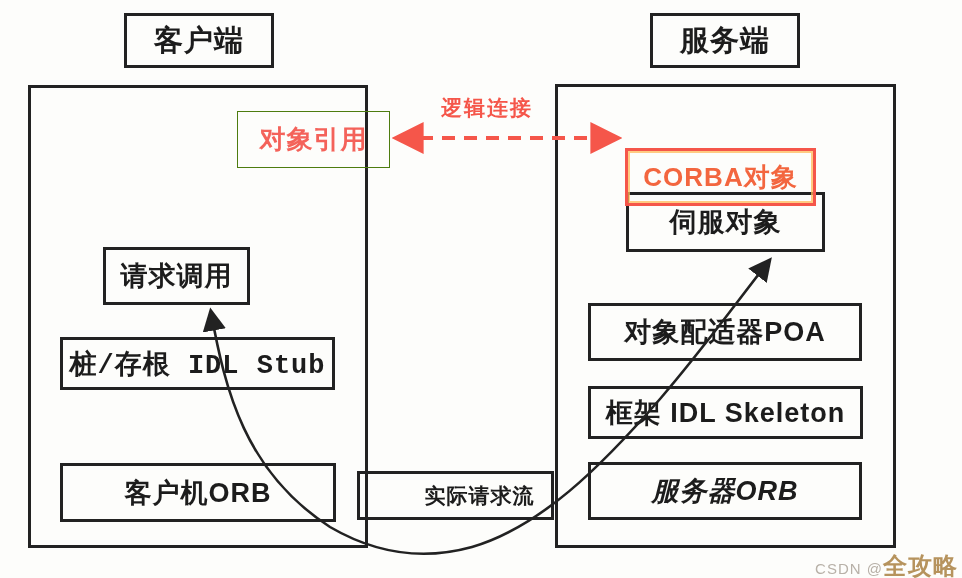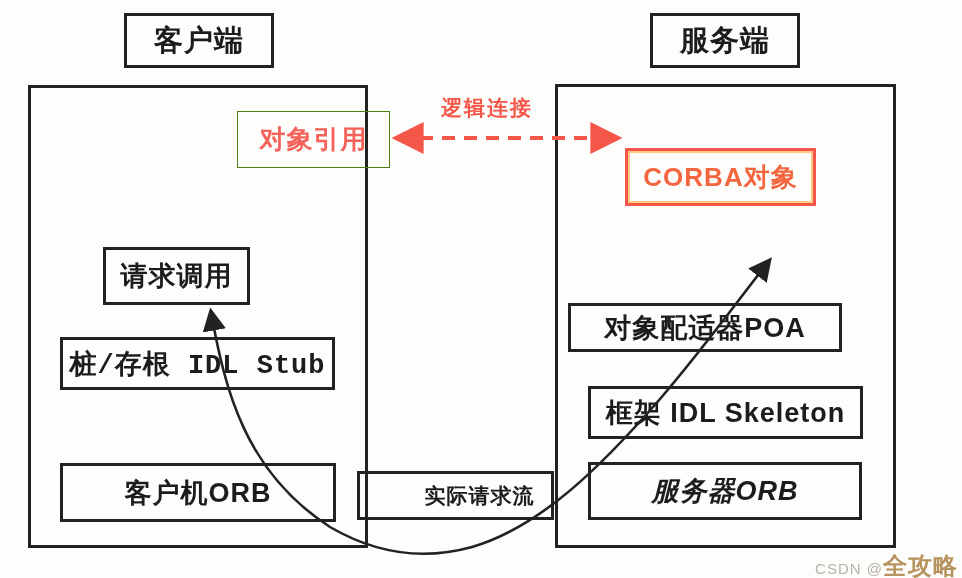--- a/index.html
+++ b/index.html
@@ -101,21 +101,24 @@
   <div class="box inner-box" style="left:103px;top:247px;width:147px;height:58px;justify-content:center;">
     <span>请求调用</span>
   </div>
   <div class="box inner-box" style="left:60px;top:337px;width:275px;height:53px;font-family:Liberation Mono, monospace;">
     <span>桩/存根 IDL Stub</span>
   </div>
   <div class="box inner-box" style="left:60px;top:463px;width:276px;height:59px;">
     <span>客户机ORB</span>
   </div>
 
-  <div class="box inner-box" style="left:568px;top:303px;width:274px;height:49px;">
+  <div class="box inner-box bold-text" style="left:626px;top:192px;width:199px;height:60px;">
+    <span>伺服对象</span>
+  </div>
+  <div class="box inner-box" style="left:588px;top:303px;width:274px;height:58px;">
     <span>对象配适器POA</span>
   </div>
   <div class="box inner-box" style="left:588px;top:386px;width:275px;height:53px;">
     <span>框架 IDL Skeleton</span>
   </div>
   <div class="box inner-box" style="left:588px;top:462px;width:274px;height:58px;font-style:italic;">
     <span>服务器ORB</span>
   </div>
 
   <div class="box flow-box" style="left:357px;top:471px;width:197px;height:49px;padding-left:48px;">

